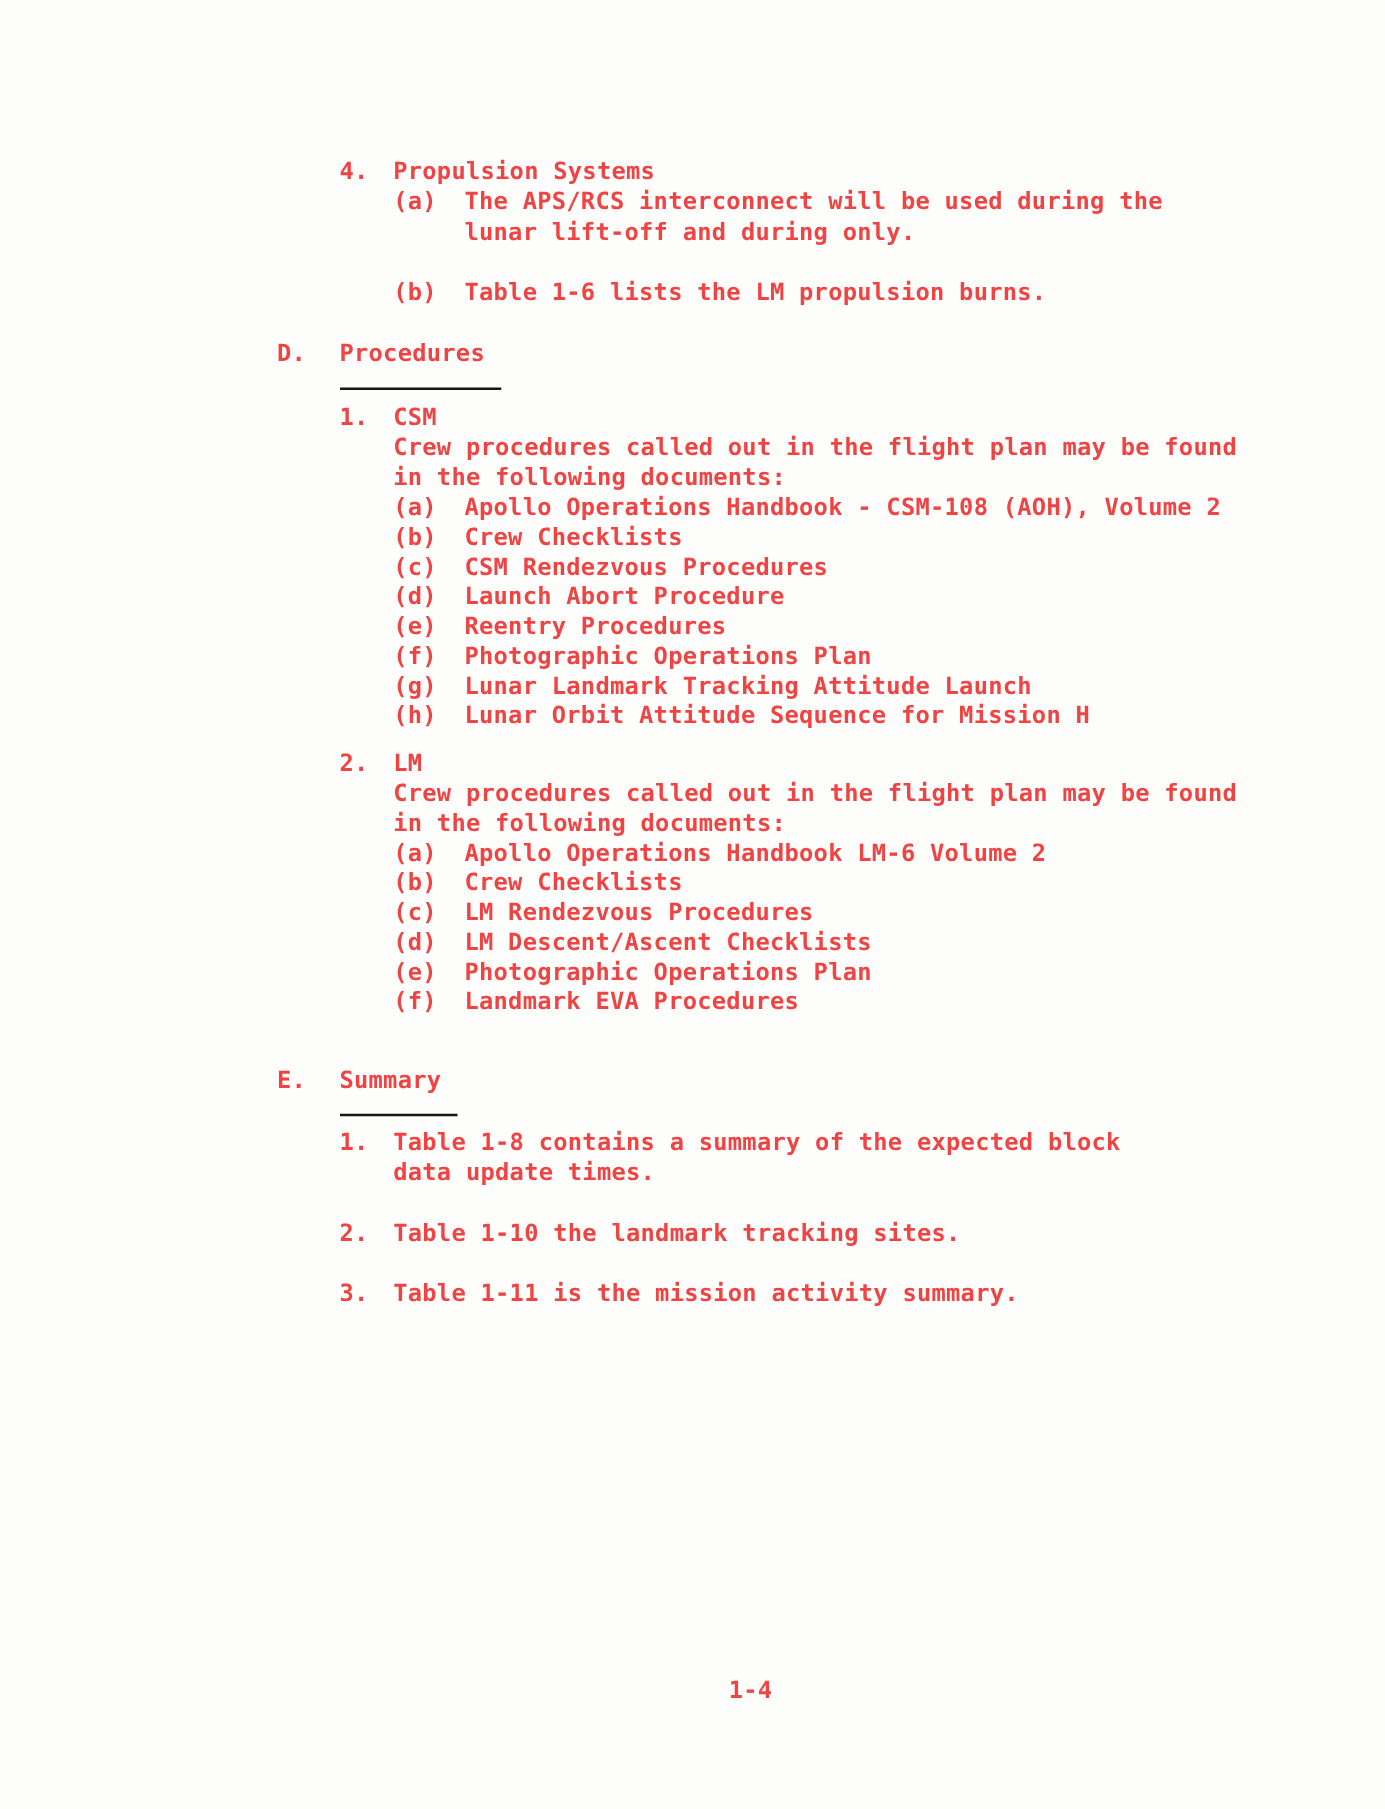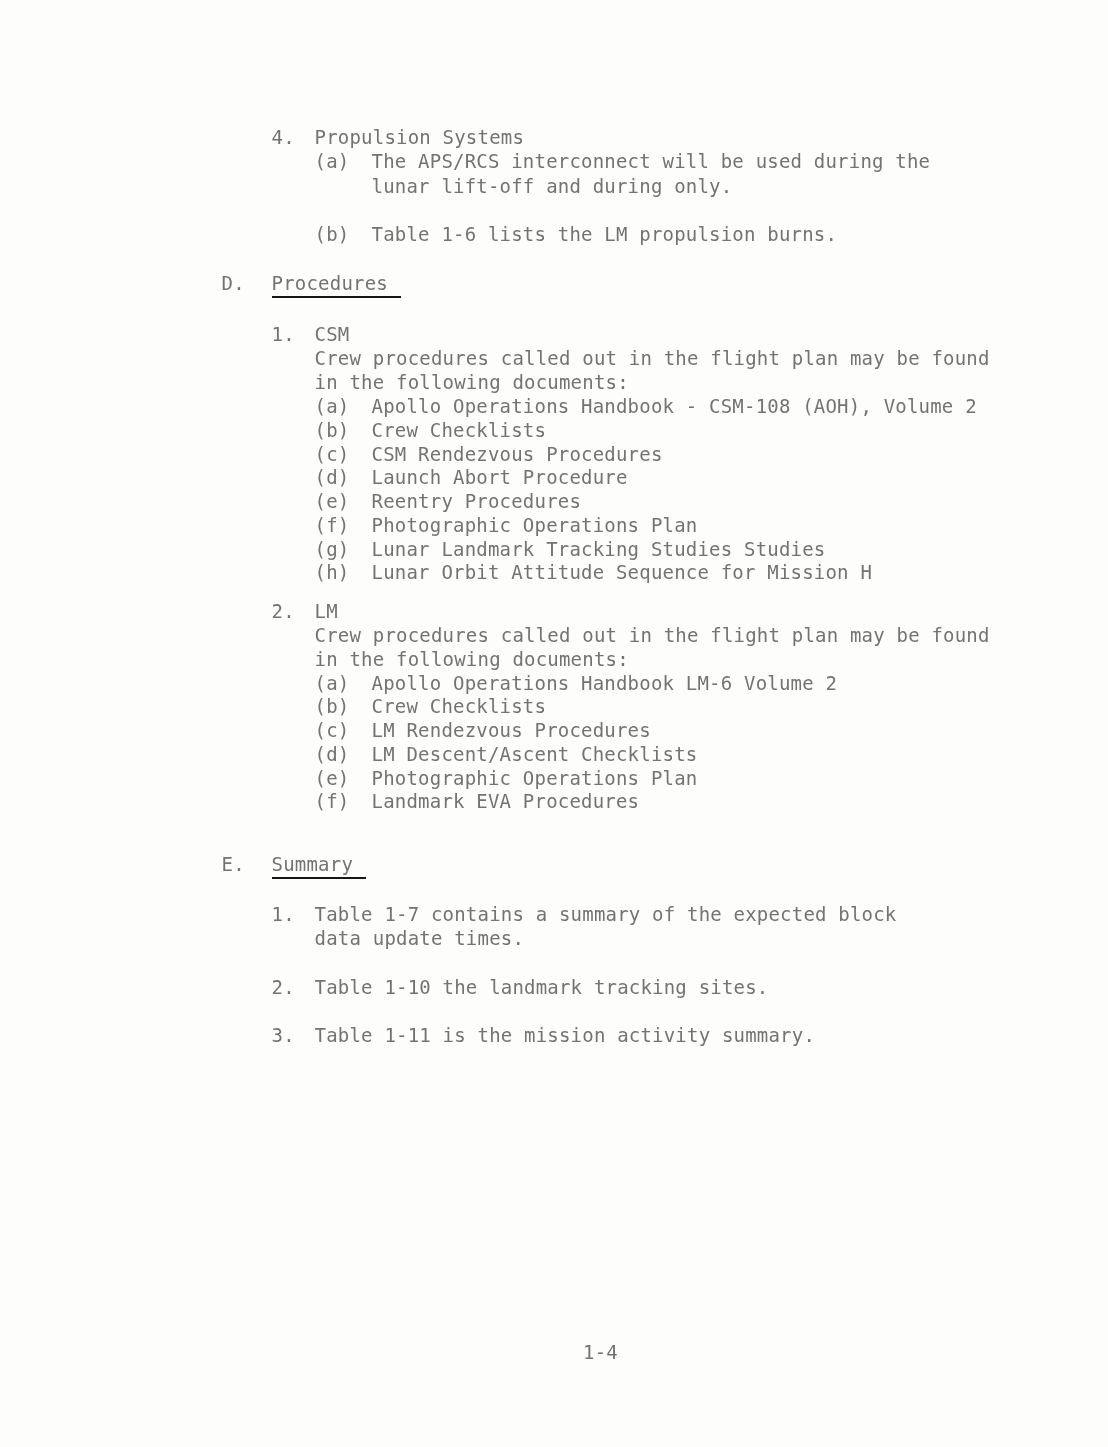--- a/index.html
+++ b/index.html
@@ -11,25 +11,25 @@
     height: 1447px;
     background: #fdfdfb;
     overflow: hidden;
   }
   .page {
     position: relative;
     width: 944px;
     height: 1447px;
     background: #fdfdfb;
     font-family: "DejaVu Sans Mono", "Liberation Mono", monospace;
-    font-weight: 400;
+    font-weight: 700;
     font-size: 19px;
     line-height: 24.5px;
     letter-spacing: 0.2px;
-    color: #737373;
+    color: #ef4444;
   }
   .row {
     position: absolute;
     white-space: pre;
   }
   .c1 { left: 175px; }   
   .c2 { left: 225px; }   
   .c3 { left: 268px; }   
   .c4 { left: 325px; }   
   .num {
@@ -40,21 +40,21 @@
     display: inline-block;
     width: 50px;
   }
   .mk {
     display: inline-block;
     width: 57px;
   }
   .uline {
     border-bottom: 2.5px solid #161616;
     padding-right: 13px;
-    padding-bottom: 2px;
+    padding-bottom: 16px;
   }
   .footer {
     position: absolute;
     top: 1340px;
     left: 583px;
     white-space: pre;
   }
 </style>
 </head>
 <body>
@@ -99,21 +99,21 @@
   <div class="row c3" style="top:440px">
     <span class="mk">(d)</span><span>Launch Abort Procedure</span>
   </div>
   <div class="row c3" style="top:464px">
     <span class="mk">(e)</span><span>Reentry Procedures</span>
   </div>
   <div class="row c3" style="top:488px">
     <span class="mk">(f)</span><span>Photographic Operations Plan</span>
   </div>
   <div class="row c3" style="top:512px">
-    <span class="mk">(g)</span><span>Lunar Landmark Tracking Studies Studies</span>
+    <span class="mk">(g)</span><span>Lunar Landmark Tracking Attitude Launch</span>
   </div>
   <div class="row c3" style="top:535px">
     <span class="mk">(h)</span><span>Lunar Orbit Attitude Sequence for Mission H</span>
   </div>
 
   <div class="row c2" style="top:574px">
     <span class="num">2.</span><span>LM</span>
   </div>
   <div class="row c3" style="top:598px">
     <span>Crew procedures called out in the flight plan may be found</span>
@@ -137,21 +137,21 @@
     <span class="mk">(e)</span><span>Photographic Operations Plan</span>
   </div>
   <div class="row c3" style="top:764px">
     <span class="mk">(f)</span><span>Landmark EVA Procedures</span>
   </div>
 
   <div class="row c1" style="top:827px">
     <span class="letter">E.</span><span class="uline">Summary</span>
   </div>
   <div class="row c2" style="top:877px">
-    <span class="num">1.</span><span>Table 1-7 contains a summary of the expected block</span>
+    <span class="num">1.</span><span>Table 1-8 contains a summary of the expected block</span>
   </div>
   <div class="row c3" style="top:901px">
     <span>data update times.</span>
   </div>
   <div class="row c2" style="top:950px">
     <span class="num">2.</span><span>Table 1-10 the landmark tracking sites.</span>
   </div>
   <div class="row c2" style="top:998px">
     <span class="num">3.</span><span>Table 1-11 is the mission activity summary.</span>
   </div>

